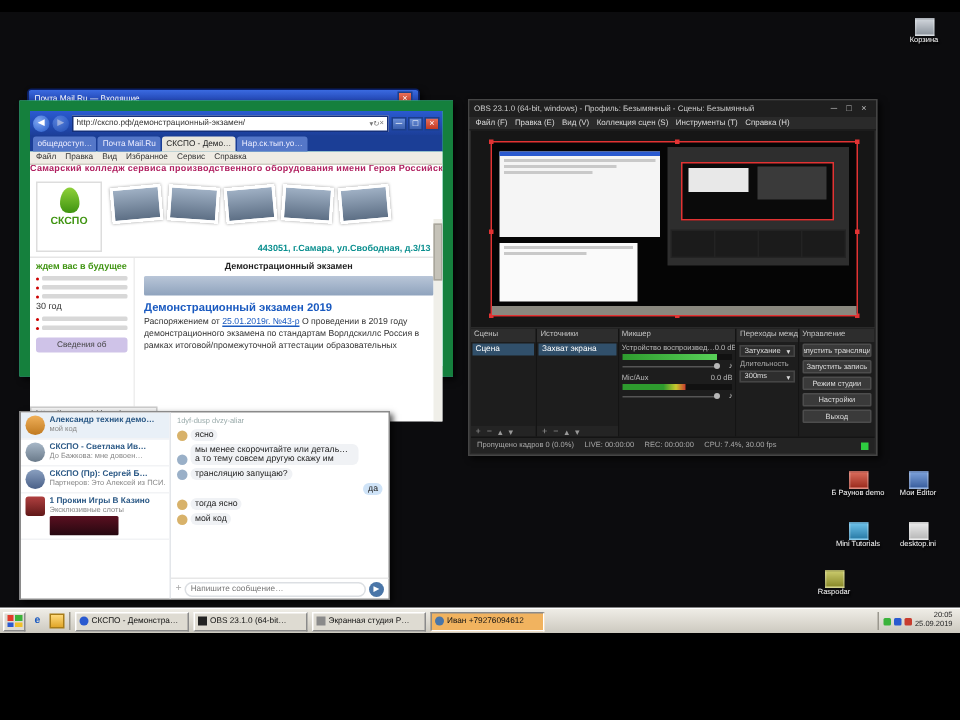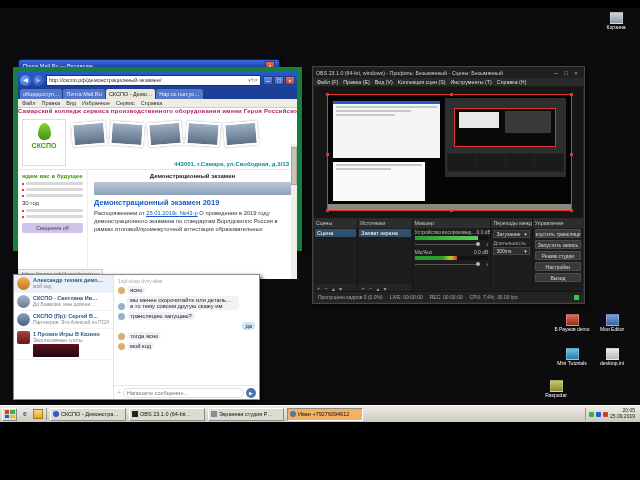--- a/index.html
+++ b/index.html
@@ -16,21 +16,21 @@
   
   .mail-bar { left:18px; top:51px; width:262px; height:13px; background:linear-gradient(#3a6ae0,#16339b);
     border:1px solid #0a1f66; border-radius:3px 3px 0 0; color:#fff; font-size:5.5px;
     display:flex; align-items:center; padding:0 4px; }
   .mail-bar .sp { flex:1; }
   .wbtn { width:10px; height:9px; background:linear-gradient(#6a8fd8,#3a5fae); border:1px solid #1c3f8a;
     color:#fff; font-size:6px; line-height:8px; text-align:center; }
   .wbtn.close { background:linear-gradient(#e8705a,#c23a24); }
 
   
-  .browser { left:13px; top:59px; width:289px; height:184px; background:#5eead4; border:5px solid #15803d; }
+  .browser { left:13px; top:59px; width:289px; height:184px; background:#5eead4; border:7px solid #15803d; }
   .b-nav { height:16px; background:linear-gradient(#2a5ad0,#1c3f9a); display:flex; align-items:center; gap:2px; padding:0 2px; }
   .nav-btn { width:11px; height:11px; border-radius:50%; background:radial-gradient(circle at 35% 35%,#7fa7f2,#2257c8);
     color:#fff; font-size:6px; line-height:11px; text-align:center; flex:none; }
   .nav-btn.dim { opacity:.55; }
   .addr { flex:1; height:11px; background:#fff; border:1px solid #15307a; font-size:5.5px; color:#333;
     display:flex; align-items:center; padding:0 2px; overflow:hidden; white-space:nowrap; }
   .addr .sp { flex:1; }
   .addr .mini { color:#777; font-size:5px; }
   .b-tabs { height:11px; background:#1b3e96; display:flex; gap:1px; padding:1px 2px 0; }
   .tab { height:10px; background:#5577c8; color:#eef; font-size:5.5px; line-height:10px; padding:0 3px;

